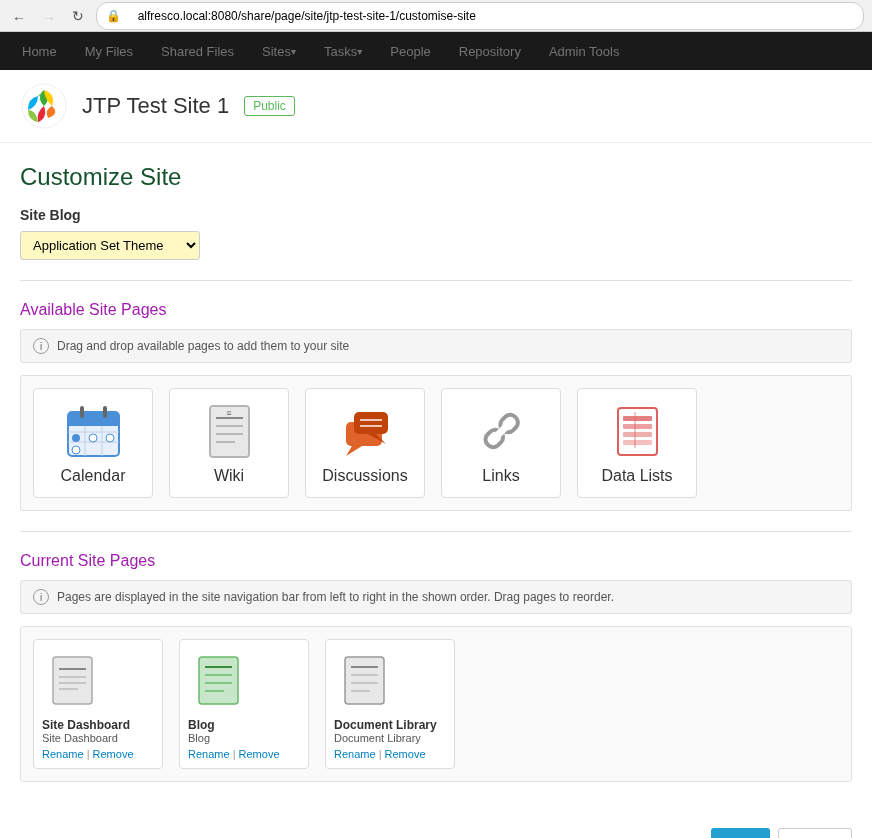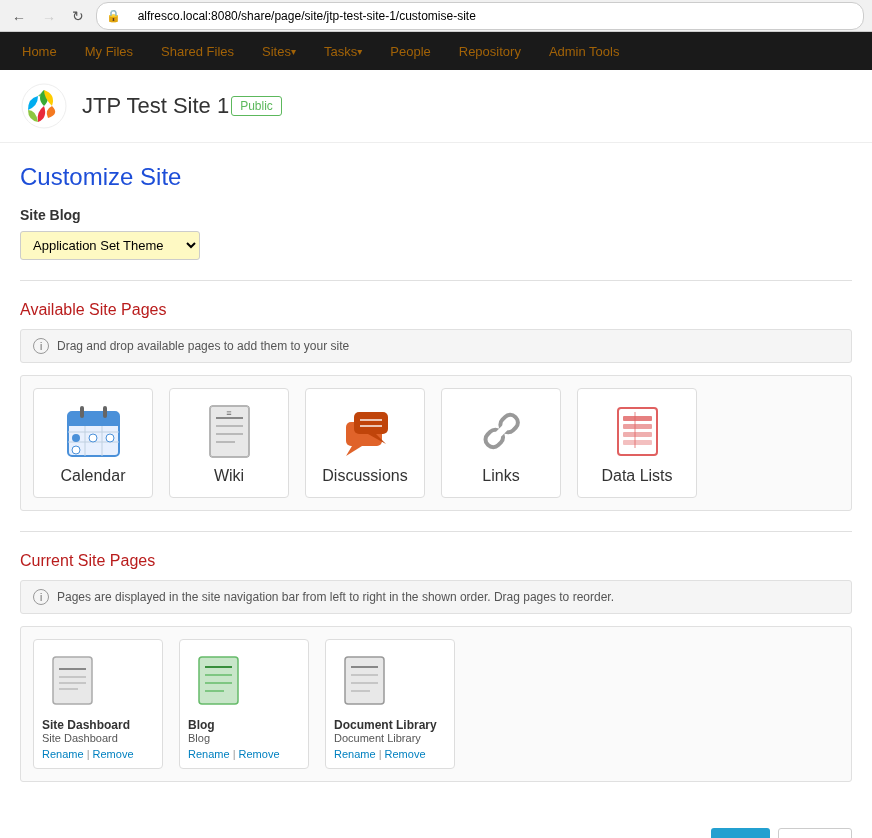--- a/index.html
+++ b/index.html
@@ -46,21 +46,21 @@
     .top-nav {
       background: #1a1a1a;
       color: #fff;
       display: flex;
       align-items: center;
       height: 38px;
       padding: 0 8px;
       gap: 0;
     }
     .nav-item {
-      color: #a16207;
+      color: #737373;
       padding: 0 14px;
       height: 38px;
       display: flex;
       align-items: center;
       cursor: pointer;
       font-size: 13px;
       text-decoration: none;
       white-space: nowrap;
     }
     .nav-item.has-arrow::after {
@@ -78,40 +78,40 @@
     }
     .site-logo {
       width: 48px;
       height: 48px;
       margin-right: 14px;
     }
     .site-title {
       font-size: 22px;
       font-weight: normal;
       color: #333;
-      margin-right: 2px;
+      margin-right: 15px;
     }
     .public-badge {
       background: #fff;
       border: 1px solid #5cb85c;
       color: #5cb85c;
       border-radius: 3px;
       padding: 2px 8px;
       font-size: 12px;
     }
 
     
     .main-content {
       padding: 20px 20px;
       max-width: 880px;
     }
     .page-title {
       font-size: 24px;
       font-weight: normal;
-      color: #1d4ed8;
+      color: #14532d;
       margin-bottom: 16px;
     }
     .section-title {
       font-size: 14px;
       font-weight: bold;
       color: #333;
       margin-bottom: 8px;
     }
     .theme-select {
       width: 180px;
@@ -125,21 +125,21 @@
     .section-divider {
       border: none;
       border-top: 1px solid #e0e0e0;
       margin: 20px 0;
     }
 
     
     .section-heading {
       font-size: 16px;
       font-weight: normal;
-      color: #b91c1c;
+      color: #a21caf;
       margin-bottom: 10px;
     }
     .info-bar {
       background: #f5f5f5;
       border: 1px solid #e0e0e0;
       border-radius: 3px;
       padding: 8px 12px;
       display: flex;
       align-items: center;
       gap: 8px;

